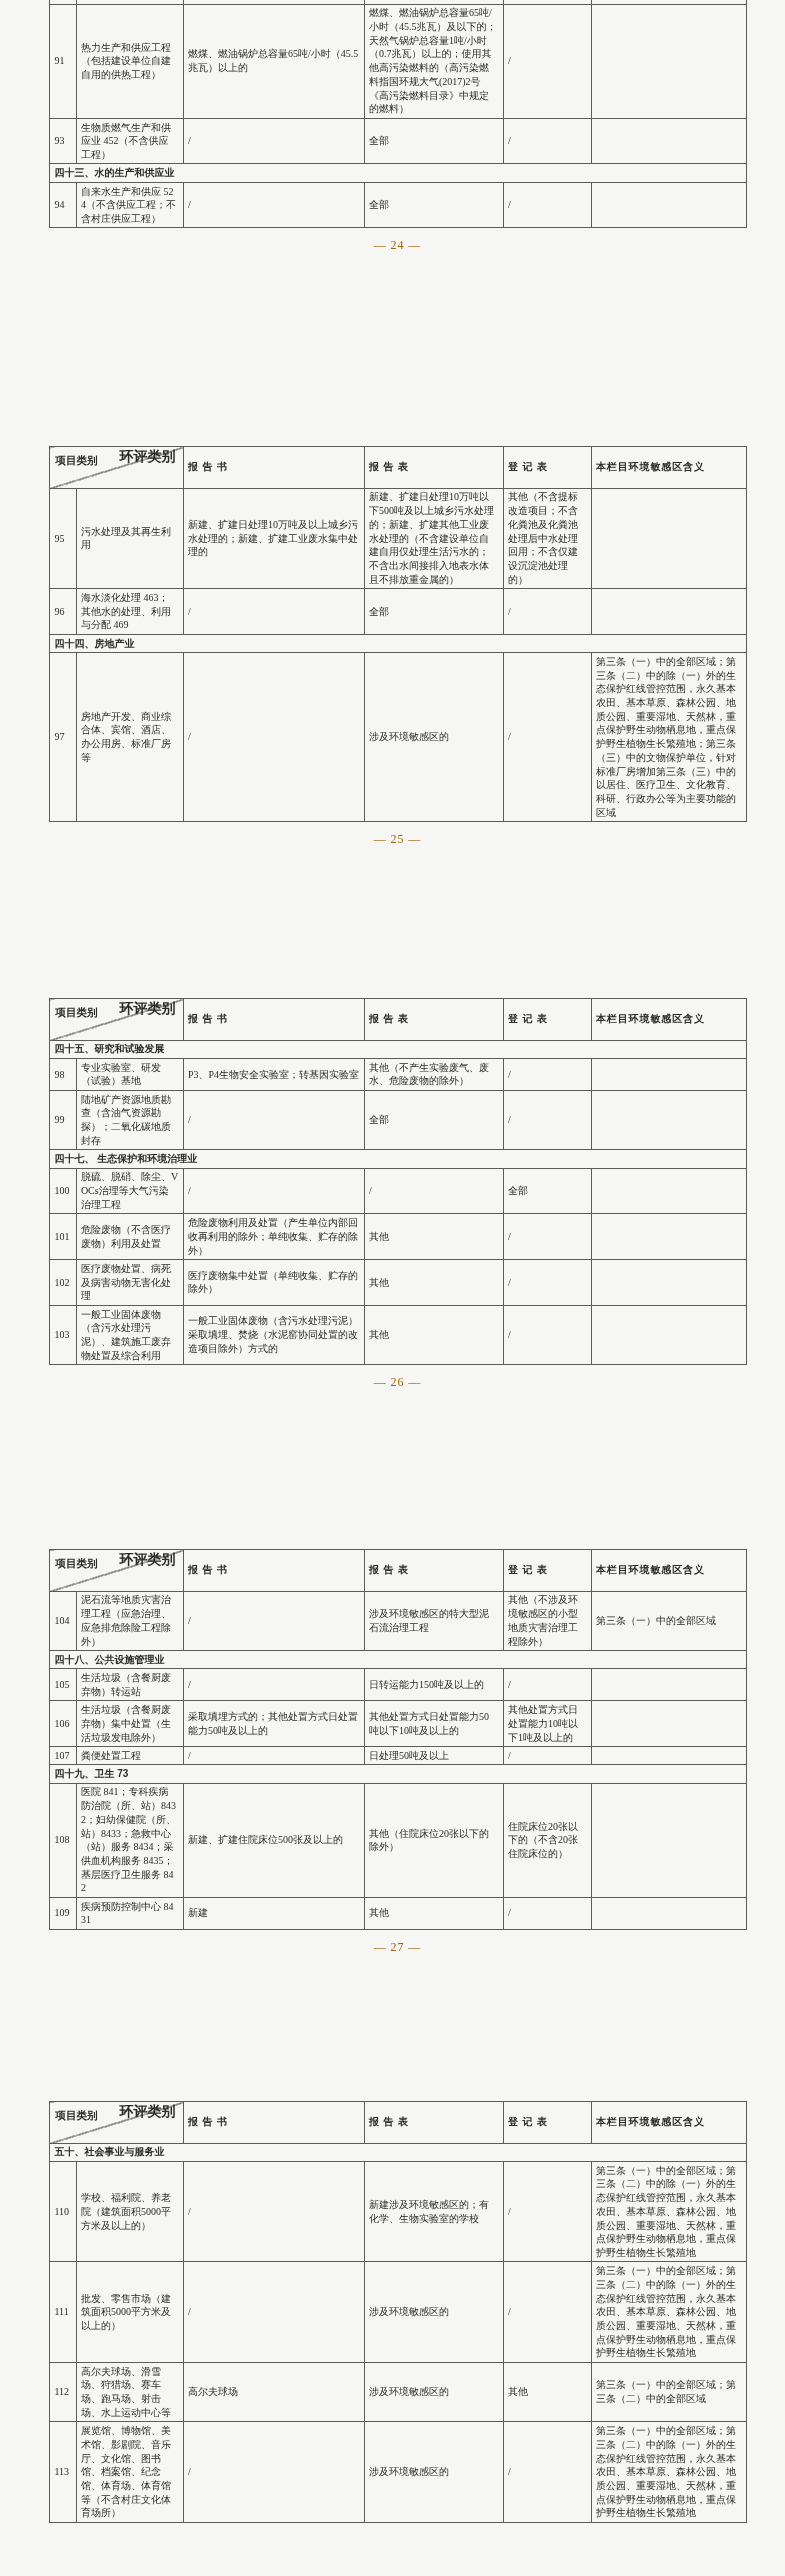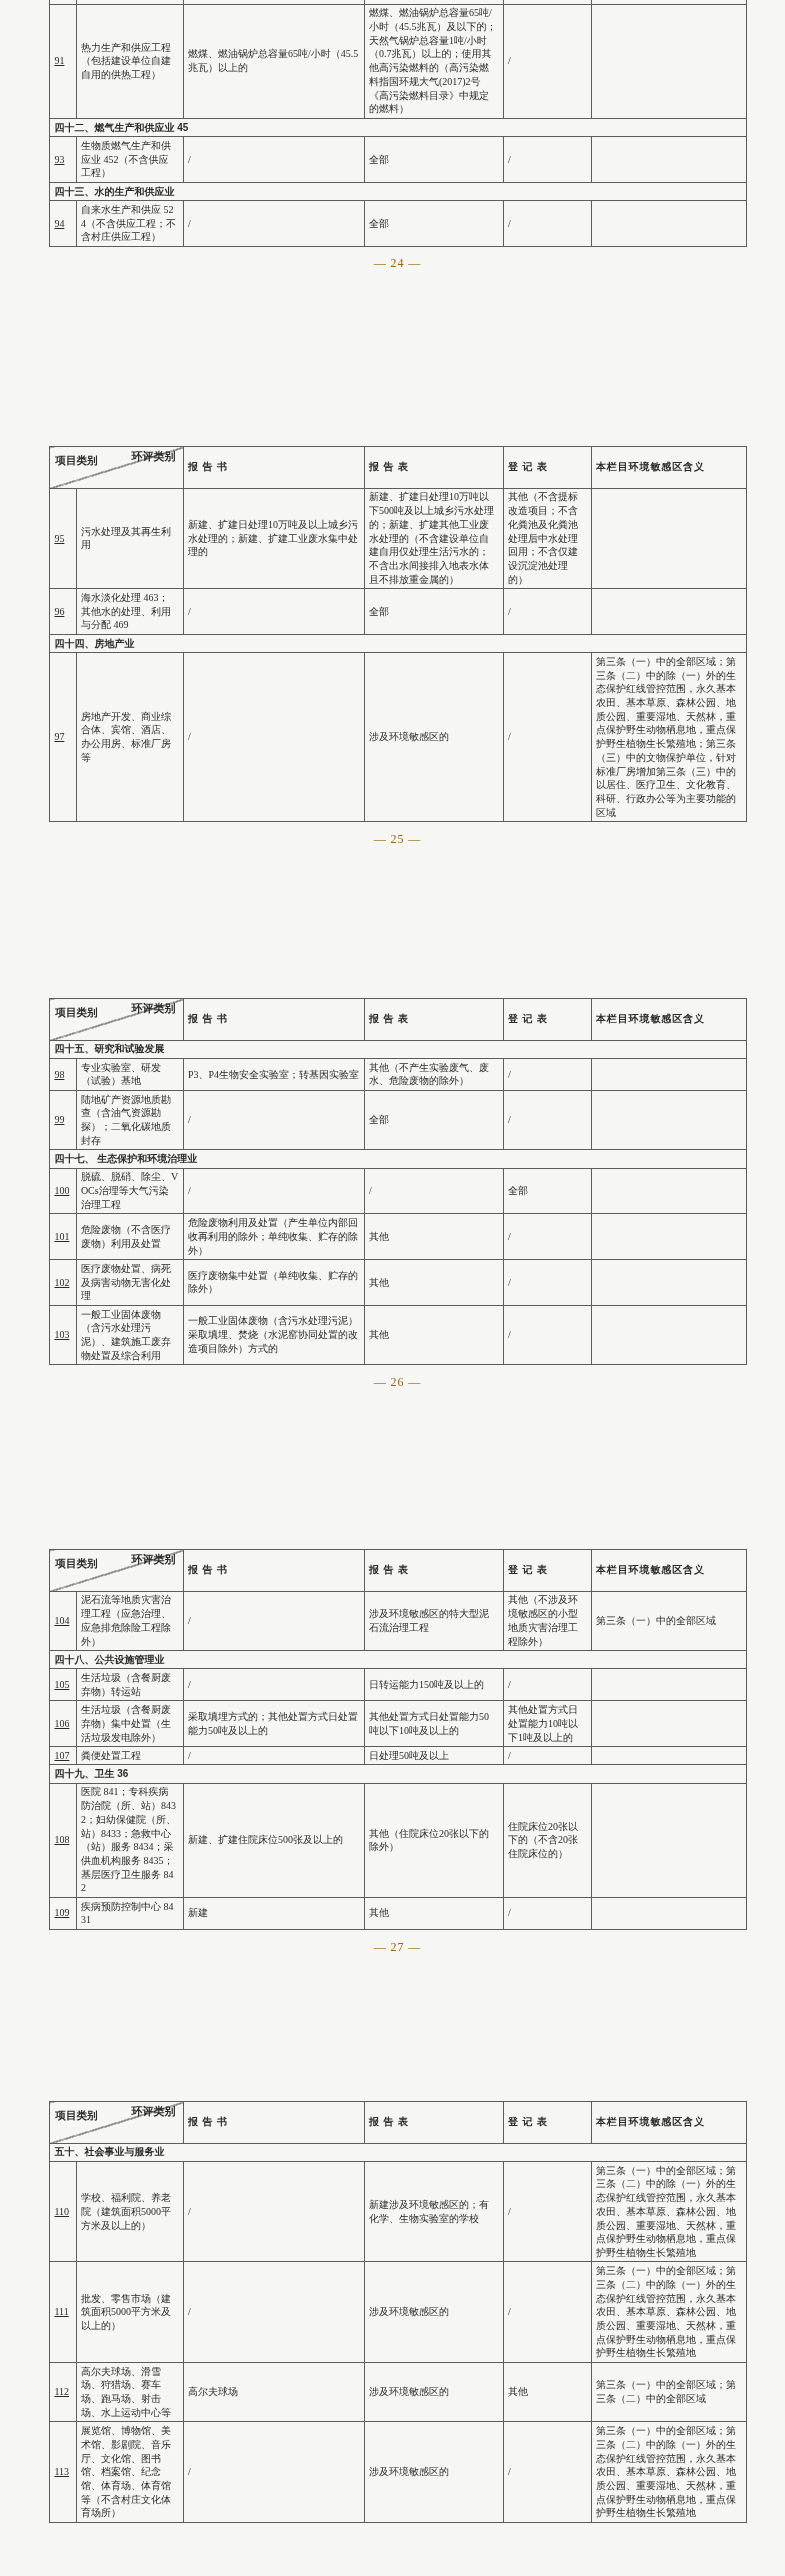--- a/index.html
+++ b/index.html
@@ -27,36 +27,36 @@
   table.eia td {
     border: 0.9px solid #5c5c5c;
     font-size: 10px;
     line-height: 13.7px;
     padding: 1.8px 4.4px;
     vertical-align: middle;
     word-break: break-all;
     text-align: left;
   }
   tr.sliver td { height: 3.5px; padding: 0; border-top: none; }
-  td.no-cell { text-align: center; padding: 1.8px 0.9px; text-decoration: underline; }
+  td.no-cell { text-align: center; padding: 1.8px 0.9px; }
   td.cat-cell { text-align: justify; }
   td.diag-cell {
     position: relative;
     height: 37px;
     padding: 0;
     background-image: linear-gradient(to bottom right,
       transparent calc(50% - 0.6px),
       #5c5c5c calc(50% - 0.6px),
       #5c5c5c calc(50% + 0.6px),
       transparent calc(50% + 0.6px));
   }
   .diag-top {
     position: absolute; top: 2.6px; right: 7px;
     font-family: "Liberation Sans", sans-serif;
-    font-weight: bold; font-size: 11px;
+    font-weight: bold; font-size: 14px;
   }
   .diag-bottom {
     position: absolute; bottom: 20px; left: 5.3px;
     font-family: "Liberation Sans", sans-serif;
     font-weight: bold; font-size: 10.6px;
   }
   td.head-cell {
     text-align: center;
     font-family: "Liberation Sans", sans-serif;
     font-weight: bold;
@@ -103,23 +103,20 @@
           </tr>
           <tr>
             <td class="no-cell">91</td>
             <td class="cat-cell">热力生产和供应工程（包括建设单位自建自用的供热工程）</td>
             <td>燃煤、燃油锅炉总容量65吨/小时（45.5兆瓦）以上的</td>
             <td>燃煤、燃油锅炉总容量65吨/小时（45.5兆瓦）及以下的；天然气锅炉总容量1吨/小时（0.7兆瓦）以上的；使用其他高污染燃料的（高污染燃料指国环规大气(2017)2号《高污染燃料目录》中规定的燃料）</td>
             <td>/</td>
             <td></td>
           </tr>
           <tr>
-            <td class="section-cell" colspan="6">四十二、燃气生产和供应业 45</td>
-          </tr>
-          <tr>
             <td class="no-cell">93</td>
             <td class="cat-cell">生物质燃气生产和供应业 452（不含供应工程）</td>
             <td>/</td>
             <td>全部</td>
             <td>/</td>
             <td></td>
           </tr>
           <tr>
             <td class="section-cell" colspan="6">四十三、水的生产和供应业</td>
           </tr>
@@ -316,21 +313,21 @@
           </tr>
           <tr>
             <td class="no-cell">107</td>
             <td class="cat-cell">粪便处置工程</td>
             <td>/</td>
             <td>日处理50吨及以上</td>
             <td>/</td>
             <td></td>
           </tr>
           <tr>
-            <td class="section-cell" colspan="6">四十九、卫生 36</td>
+            <td class="section-cell" colspan="6">四十九、卫生 73</td>
           </tr>
           <tr>
             <td class="no-cell">108</td>
             <td class="cat-cell">医院 841；专科疾病防治院（所、站）8432；妇幼保健院（所、站）8433；急救中心（站）服务 8434；采供血机构服务 8435；基层医疗卫生服务 842</td>
             <td>新建、扩建住院床位500张及以上的</td>
             <td>其他（住院床位20张以下的除外）</td>
             <td>住院床位20张以下的（不含20张住院床位的）</td>
             <td></td>
           </tr>
           <tr>

